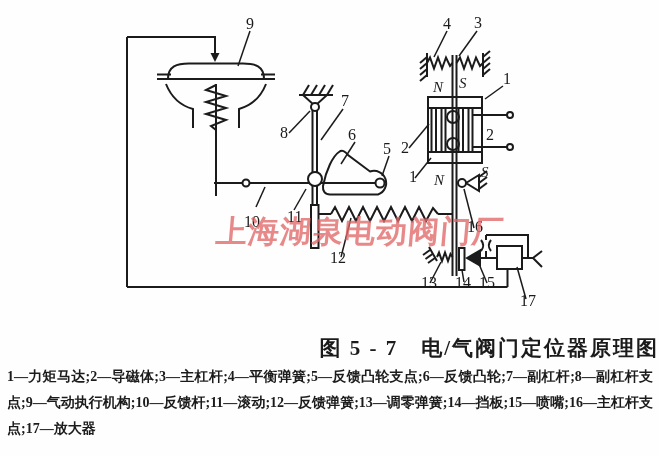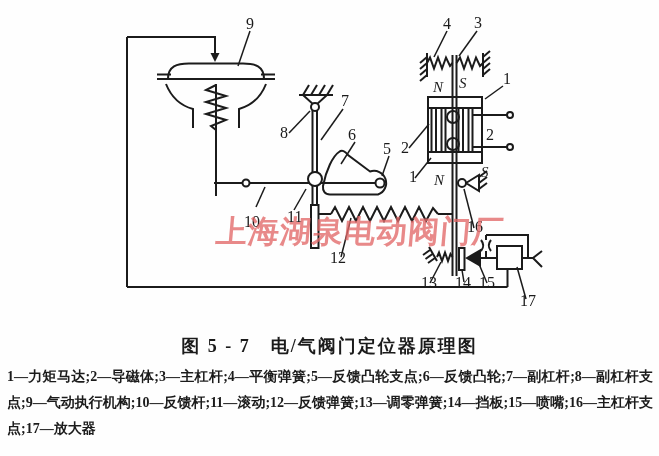--- a/index.html
+++ b/index.html
@@ -4,22 +4,22 @@
 <style>
   html,body{margin:0;padding:0;background:#ffffff;}
   #page{position:relative;width:659px;height:456px;background:#fefefe;overflow:hidden;
         font-family:"Liberation Serif",serif;color:#1b1b1b;}
   #schematic{position:absolute;left:0;top:0;}
   .lbl{font-family:"Liberation Serif",serif;font-size:16px;fill:#1b1b1b;}
   .lbl.it{font-style:italic;font-size:15px;}
   #watermark{position:absolute;left:216px;top:211px;font-size:31px;font-weight:bold;
              letter-spacing:1px;opacity:.78;transform:skewX(-5deg);white-space:nowrap;
              font-family:"Liberation Serif",serif;pointer-events:none;}
-  #caption{position:absolute;left:0;top:334px;width:659px;text-align:center;
-           font-size:18px;font-weight:bold;letter-spacing:2px;
+  #caption{position:absolute;left:0;top:334px;width:659px;text-align:right;
+           font-size:21px;font-weight:bold;letter-spacing:2px;
            font-family:"Liberation Serif",serif;}
   #legend{position:absolute;left:7px;top:364px;width:646px;font-size:14px;
           font-weight:600;line-height:26px;text-align:justify;
           font-family:"Liberation Serif",serif;}
 </style>
 </head>
 <body>
 
 <div id="page">
 

